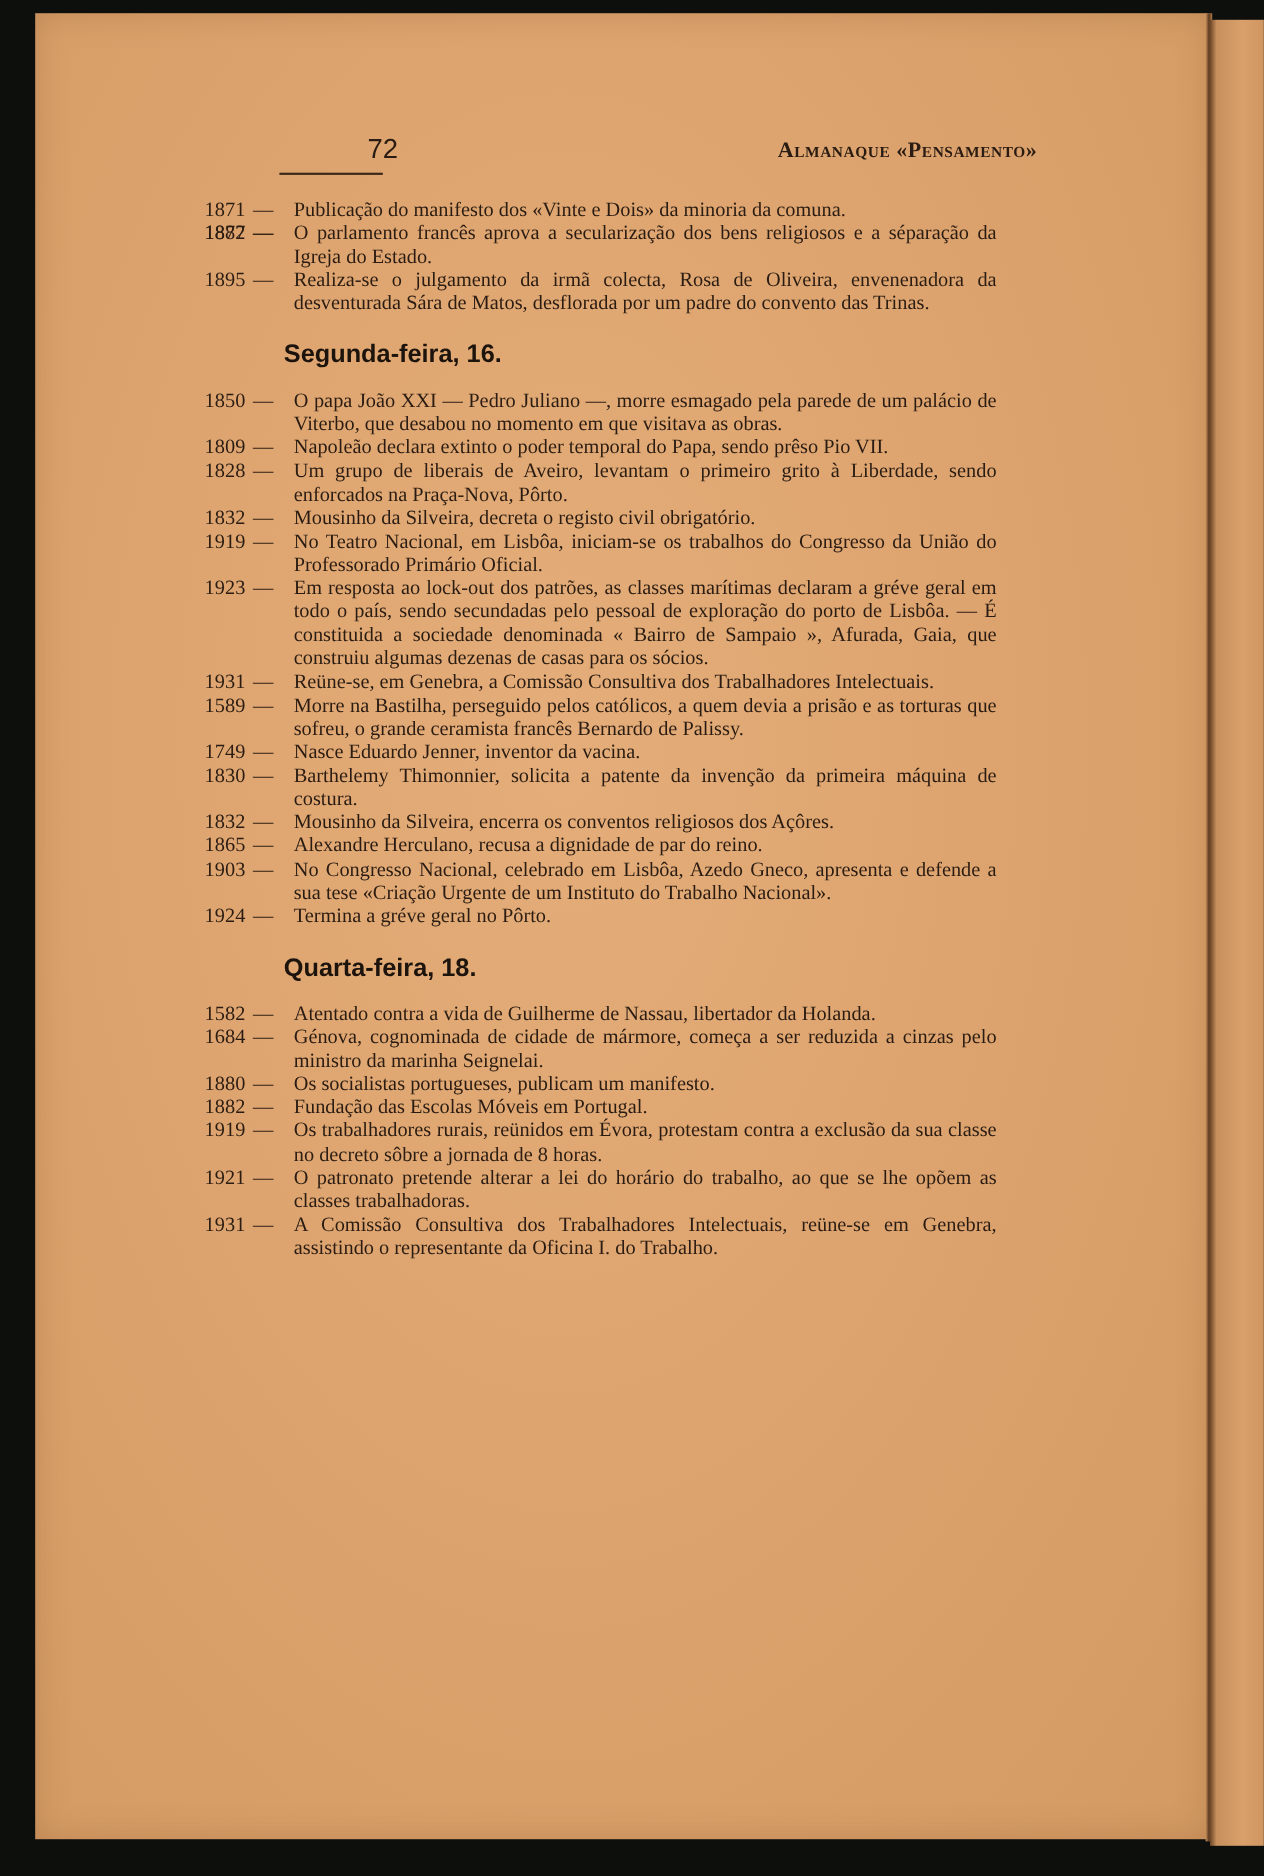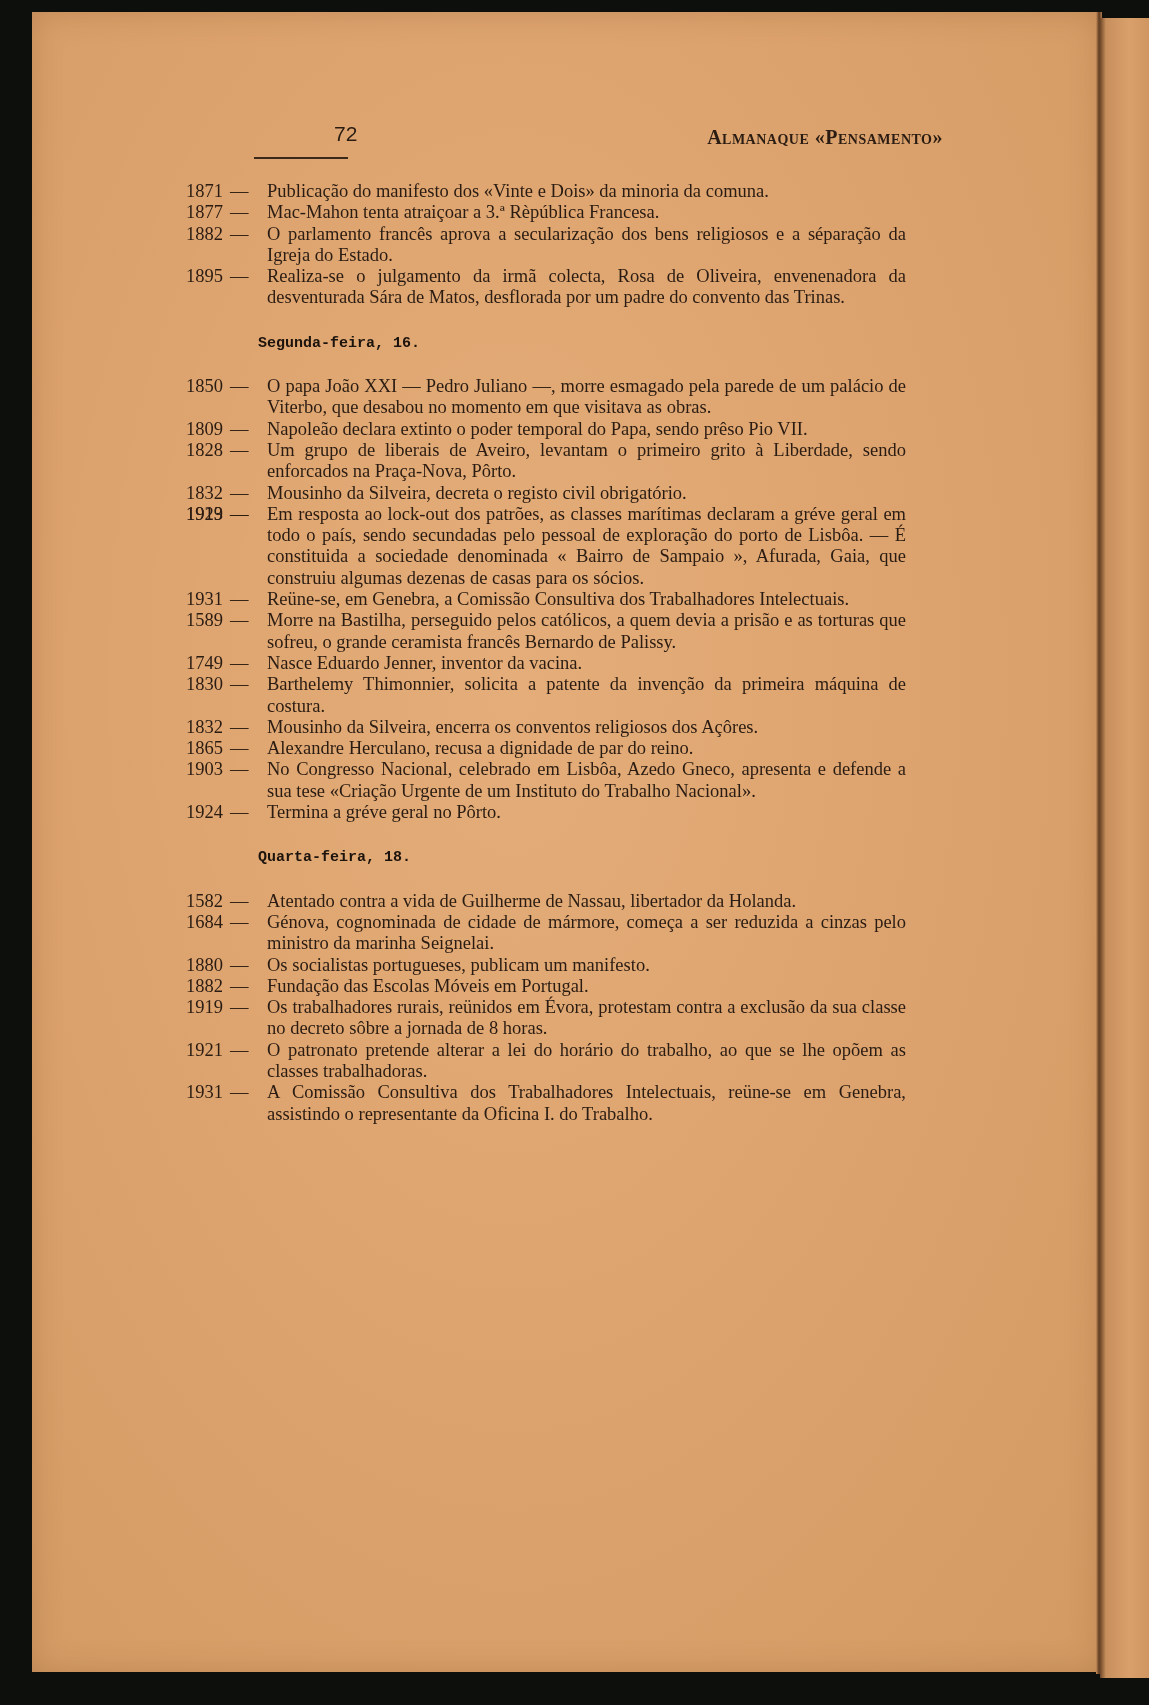--- a/index.html
+++ b/index.html
@@ -16,71 +16,71 @@
   .page-next {
     position: absolute; left: 1100px; top: 18px; width: 49px; height: 1660px;
     background: linear-gradient(90deg, #6b4526 0%, #c78f5c 12%, #d9a06b 60%, #cf9661 100%);
   }
   .fold {
     position: absolute; left: 1096px; top: 12px; width: 6px; height: 1662px;
     background: linear-gradient(90deg, #c98f5a, #5a3a20, #b07a4a);
   }
   .header { position: absolute; left: 0; top: 0; width: 100%; }
   .page-number {
-    position: absolute; left: 302px; top: 110px; font-size: 21px; color: #2a1c12;
+    position: absolute; left: 302px; top: 110px; font-size: 25px; color: #2a1c12;
     font-family: "Liberation Sans", "DejaVu Sans", sans-serif;
   }
   .page-number-rule {
     position: absolute; left: 222px; top: 145px; width: 94px; height: 2px; background: #3a281a;
   }
   .running-title {
     position: absolute; right: 157px; top: 114px; font-size: 20px; letter-spacing: 0.5px;
     font-variant: small-caps; color: #2a1c12; font-weight: bold;
   }
   .content {
     position: absolute; left: 186px; top: 181px; width: 720px; color: #2a1c12;
     font-size: 18.5px; line-height: 21.3px;
   }
   .entry { position: relative; padding-left: 81px; text-align: justify; }
   .entry .year { position: absolute; left: 0; top: 0; width: 40px; }
   .entry .dash { position: absolute; left: 44px; top: 0; }
   .day-heading {
-    font-family: Liberation Mono, monospace; font-weight: bold;
-    font-size: 15px; margin: 24px 0 22px 72px; color: #1c130c;
+    font-family: Liberation Sans, sans-serif; font-weight: bold;
+    font-size: 23px; margin: 24px 0 22px 72px; color: #1c130c;
   }
 </style>
 </head>
 <body>
 
 <div class="page">
   <div class="header">
     <div class="page-number">72</div>
     <div class="page-number-rule"></div>
     <div class="running-title">Almanaque «Pensamento»</div>
   </div>
 </div>
 <div class="fold"></div>
 <div class="page-next"></div>
 
 <div class="content">
 
   <div>
     <div class="entry"><span class="year">1871</span><span class="dash">—</span><span>Publicação do manifesto dos «Vinte e Dois» da minoria da comuna.</span></div>
-    <div class="entry"><span class="year">1877</span><span class="dash">—</span><span>Mac-Mahon tenta atraiçoar a 3.ª Rèpública Francesa.</span></div>
+    <div class="entry"><span class="year">1877</span><span class="dash">—</span></div>
     <div class="entry"><span class="year">1882</span><span class="dash">—</span><span>O parlamento francês aprova a secularização dos bens religiosos e a séparação da Igreja do Estado.</span></div>
     <div class="entry"><span class="year">1895</span><span class="dash">—</span><span>Realiza-se o julgamento da irmã colecta, Rosa de Oliveira, envenenadora da desventurada Sára de Matos, desflorada por um padre do convento das Trinas.</span></div>
   </div>
 
   <div>
     <div class="day-heading">Segunda-feira, 16.</div>
     <div class="entry"><span class="year">1850</span><span class="dash">—</span><span>O papa João XXI — Pedro Juliano —, morre esmagado pela parede de um palácio de Viterbo, que desabou no momento em que visitava as obras.</span></div>
     <div class="entry"><span class="year">1809</span><span class="dash">—</span><span>Napoleão declara extinto o poder temporal do Papa, sendo prêso Pio VII.</span></div>
     <div class="entry"><span class="year">1828</span><span class="dash">—</span><span>Um grupo de liberais de Aveiro, levantam o primeiro grito à Liberdade, sendo enforcados na Praça-Nova, Pôrto.</span></div>
     <div class="entry"><span class="year">1832</span><span class="dash">—</span><span>Mousinho da Silveira, decreta o registo civil obrigatório.</span></div>
-    <div class="entry"><span class="year">1919</span><span class="dash">—</span></div>
+    <div class="entry"><span class="year">1919</span><span class="dash">—</span><span>No Teatro Nacional, em Lisbôa, iniciam-se os trabalhos do Congresso da União do Professorado Primário Oficial.</span></div>
     <div class="entry"><span class="year">1923</span><span class="dash">—</span><span>Em resposta ao lock-out dos patrões, as classes marítimas declaram a gréve geral em todo o país, sendo secundadas pelo pessoal de exploração do porto de Lisbôa. — É constituida a sociedade denominada « Bairro de Sampaio », Afurada, Gaia, que construiu algumas dezenas de casas para os sócios.</span></div>
     <div class="entry"><span class="year">1931</span><span class="dash">—</span><span>Reüne-se, em Genebra, a Comissão Consultiva dos Trabalhadores Intelectuais.</span></div>
   </div>
 
   <div>
     <div class="entry"><span class="year">1589</span><span class="dash">—</span><span>Morre na Bastilha, perseguido pelos católicos, a quem devia a prisão e as torturas que sofreu, o grande ceramista francês Bernardo de Palissy.</span></div>
     <div class="entry"><span class="year">1749</span><span class="dash">—</span><span>Nasce Eduardo Jenner, inventor da vacina.</span></div>
     <div class="entry"><span class="year">1830</span><span class="dash">—</span><span>Barthelemy Thimonnier, solicita a patente da invenção da primeira máquina de costura.</span></div>
     <div class="entry"><span class="year">1832</span><span class="dash">—</span><span>Mousinho da Silveira, encerra os conventos religiosos dos Açôres.</span></div>
     <div class="entry"><span class="year">1865</span><span class="dash">—</span><span>Alexandre Herculano, recusa a dignidade de par do reino.</span></div>

